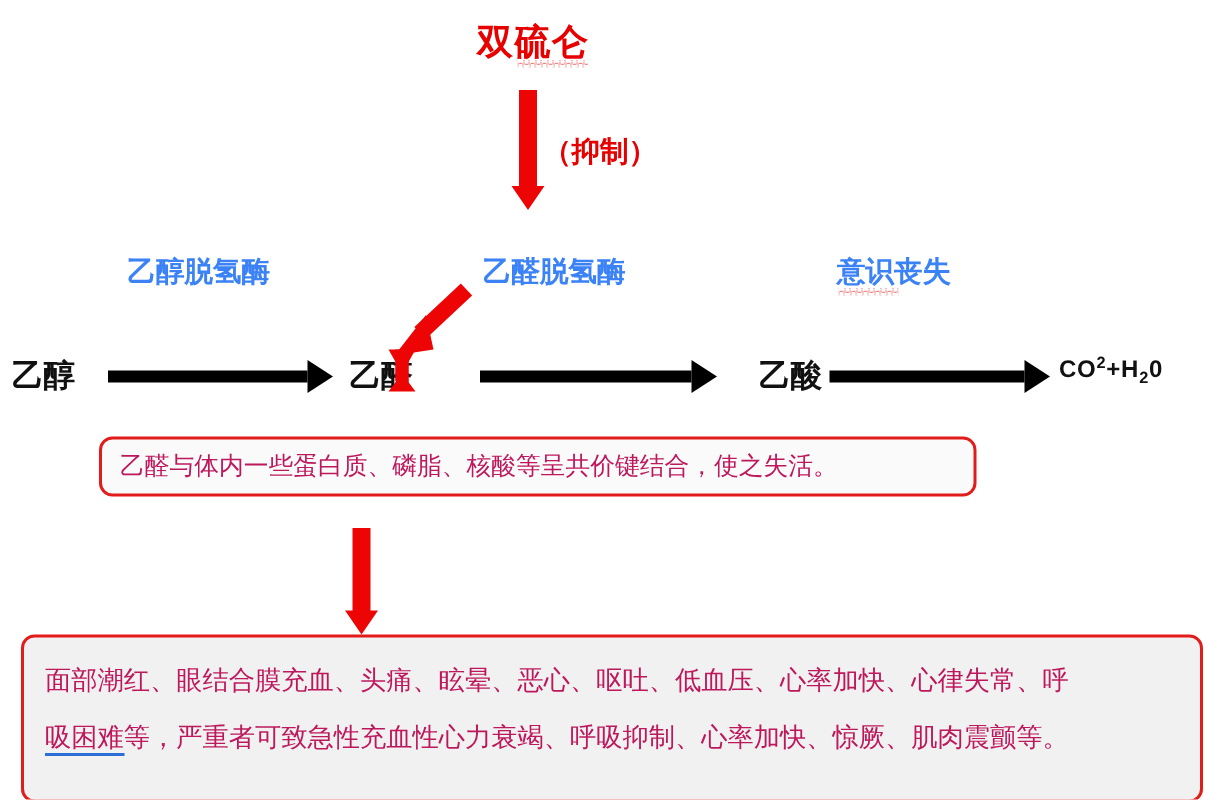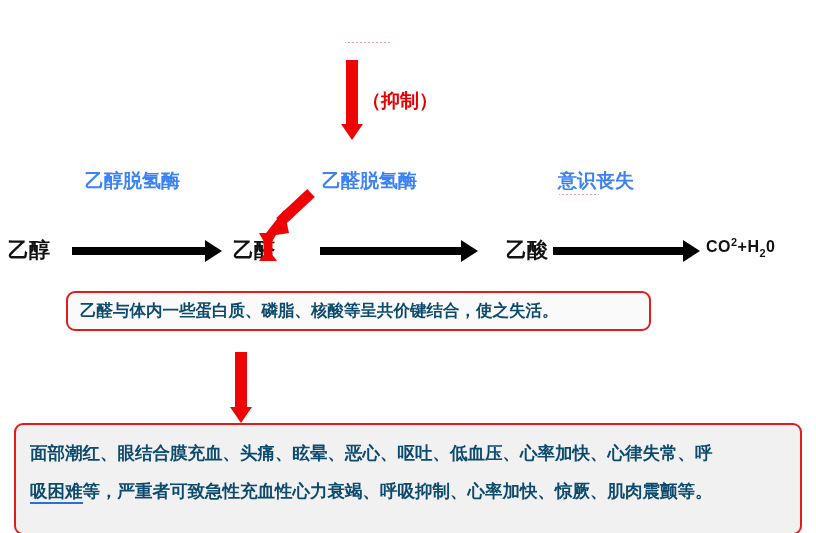--- a/index.html
+++ b/index.html
@@ -108,22 +108,22 @@
   .r-box .head  { top: 55px; }
 
   
   .r-diag { left: 258px; top: 188px; width: 60px; height: 52px; }
 
   
   .redbox {
     border: 2.5px solid #E21B1B;
     border-radius: 9px;
     background: #F2F2F2;
-    color: #0c4a6e;
-    font-weight: bold;
+    color: #be185d;
+    font-weight: normal;
   }
   .box1 {
     left: 66px; top: 291px; width: 585px; height: 40px;
     font-size: 16.5px;
     display:flex; align-items:center; padding-left:12px;
     background: #FAFAFA;
   }
   .box2 {
     left: 14px; top: 423px; width: 788px; height: 112px;
     font-size: 17.5px;
@@ -140,20 +140,21 @@
     color: rgba(120,120,120,0.62);
     white-space: nowrap;
     letter-spacing: 0.5px;
   }
 </style>
 </head>
 <body>
 
 <div id="stage">
 
+  <div class="abs drug-title">双硫仑</div>
   <div class="squiggle-red" style="left:345px; top:40px; width:47px;"></div>
 
   <div class="abs rarrow-v r-inhibit">
     <div class="shaft"></div>
       <div class="head"></div>
   </div>
   <div class="abs inhibit-label">（抑制）</div>
 
   <div class="abs enzyme enz-adh">乙醇脱氢酶</div>
   <div class="abs enzyme enz-aldh">乙醛脱氢酶</div>

